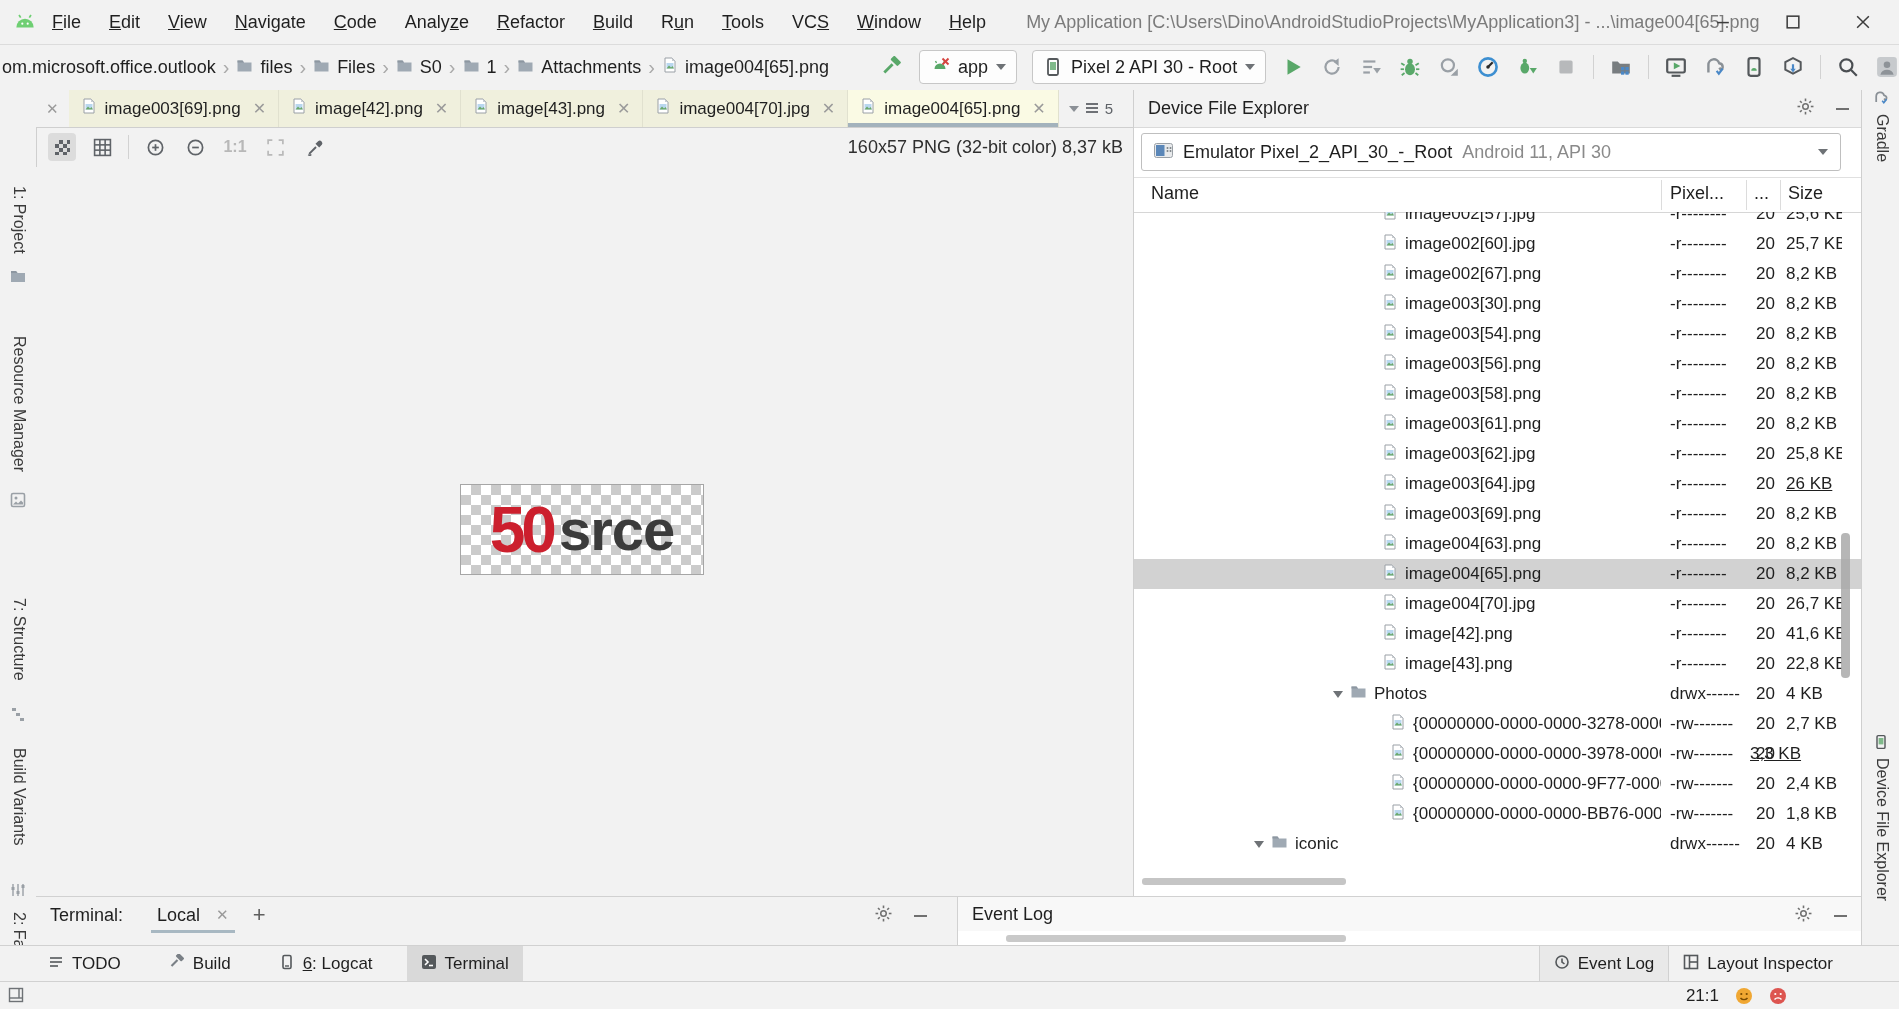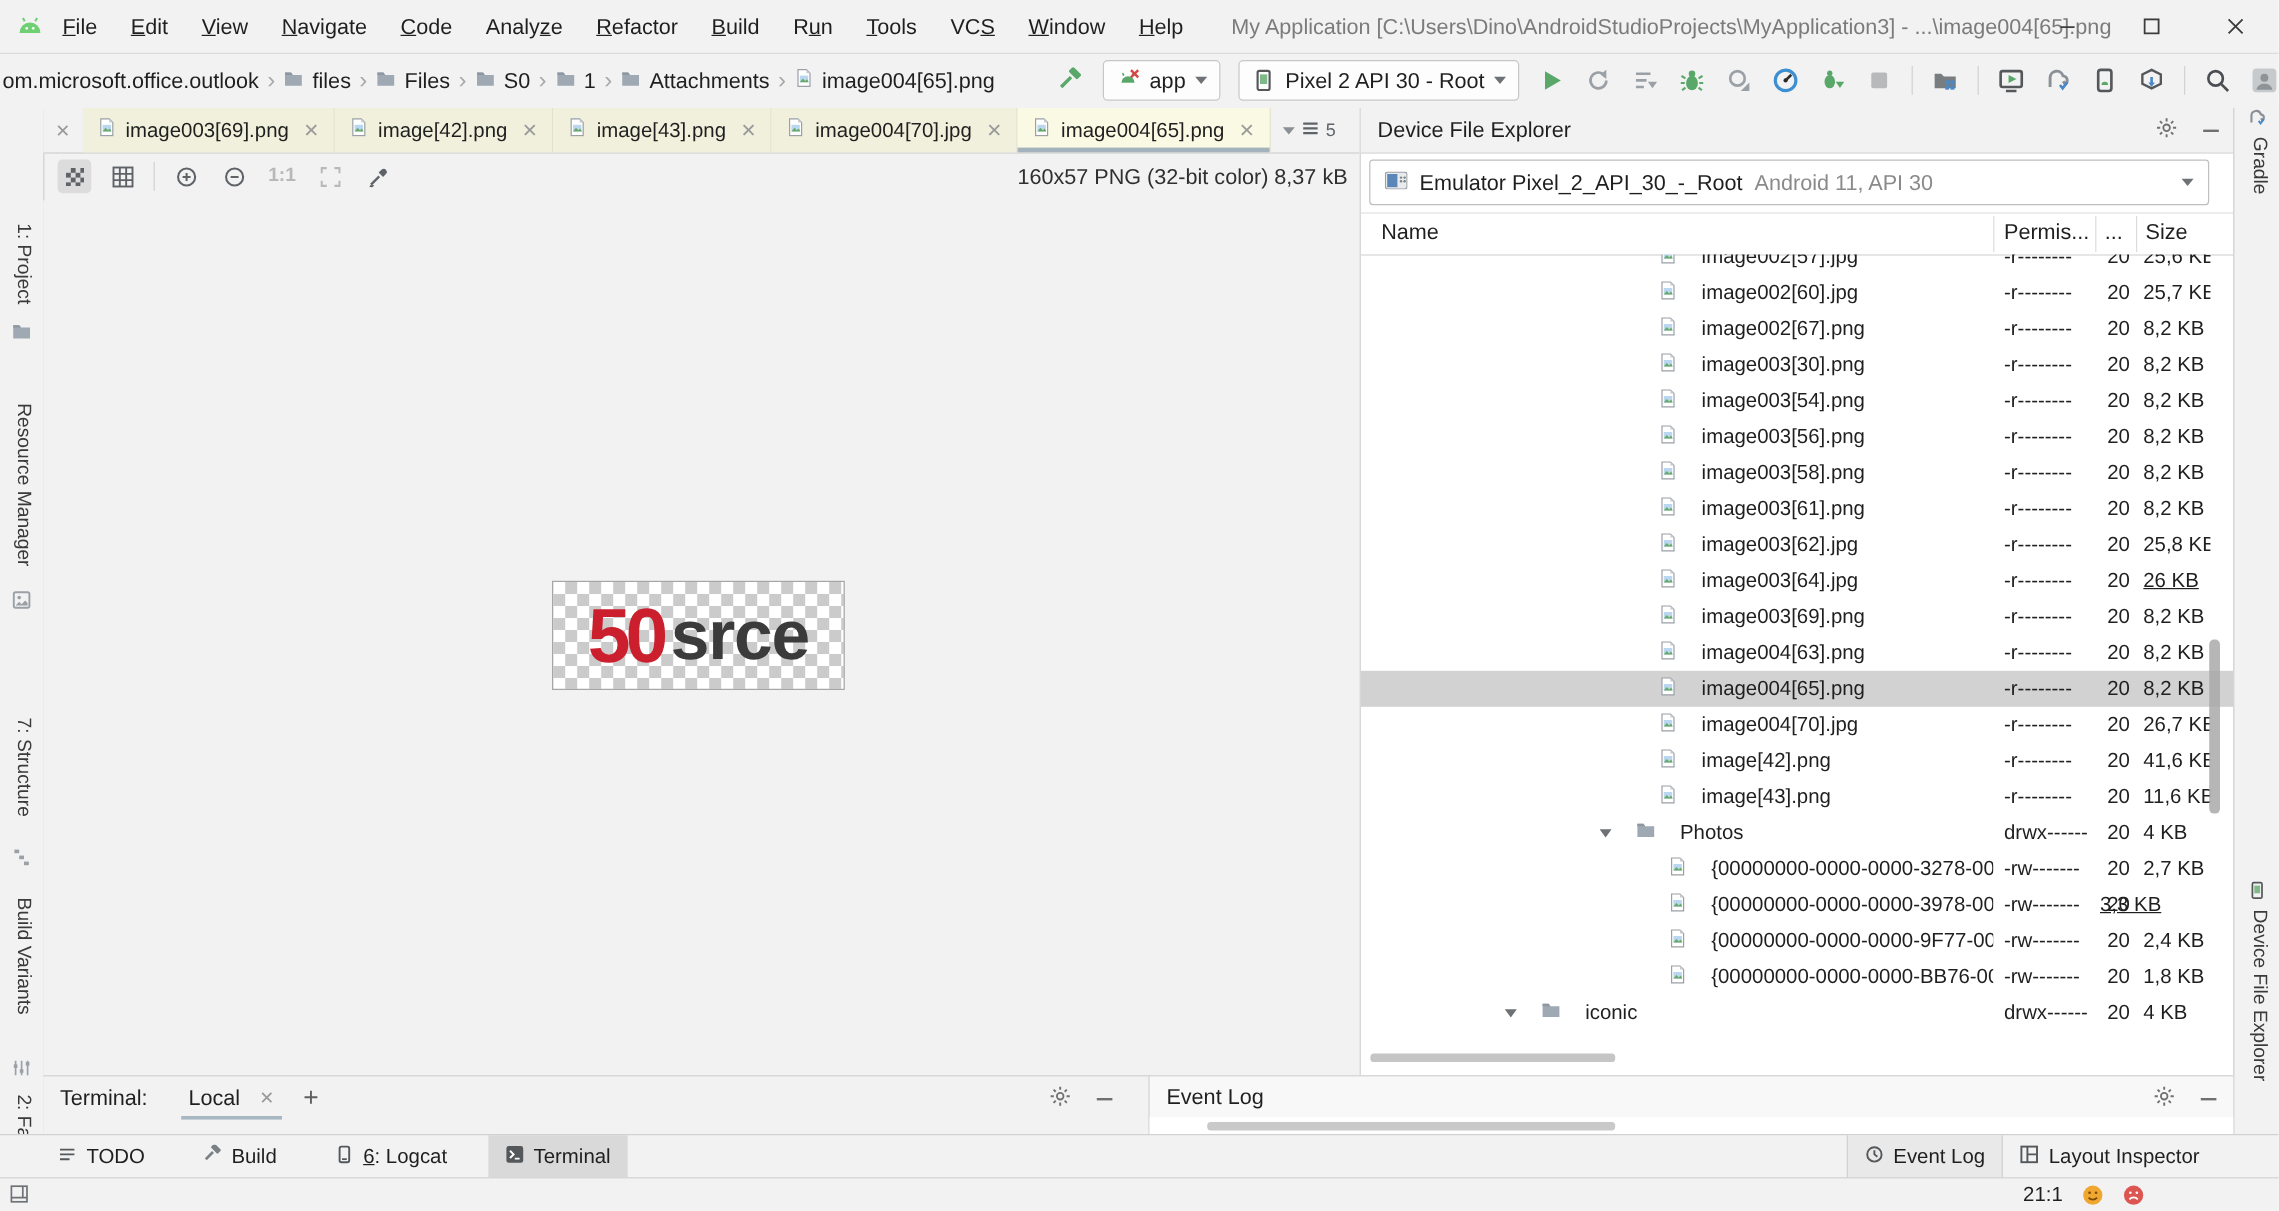--- a/index.html
+++ b/index.html
@@ -53,21 +53,21 @@
   .panel-icons{position:absolute;right:12px;top:0;height:37px;display:flex;align-items:center;gap:22px}
   .minus-icon{width:13px;height:2px;background:#707070;display:inline-block}
   .dfe-combo{position:absolute;left:7px;top:43px;width:700px;height:38px;border:1px solid #bfbfbf;border-radius:3px;background:#fff;
              display:flex;align-items:center;gap:10px;padding:0 12px;box-sizing:border-box;font-size:18px;white-space:nowrap}
   .dev-details{color:#8a8a8a}
   .dfe-cols{position:absolute;left:0;top:87px;width:100%;height:34px;border-top:1px solid #e0e0e0;border-bottom:1px solid #d6d6d6;font-size:18px}
   .colsep{position:absolute;top:2px;bottom:2px;width:1px;background:#dcdcdc}
   .dfe-list{position:absolute;left:0;top:122px;width:100%;height:670px;overflow:hidden}
   .dfe-row{position:relative;height:30px;font-size:17px}
   .dfe-row.selected{background:#d2d2d2}
-  .cell-name{position:absolute;top:0;height:30px;display:flex;align-items:center;gap:20px;overflow:hidden;white-space:nowrap}
+  .cell-name{position:absolute;top:0;height:30px;display:flex;align-items:center;gap:7px;overflow:hidden;white-space:nowrap}
   .cell{position:absolute;top:0;height:30px;display:flex;align-items:center;overflow:hidden;white-space:nowrap}
   .chev{width:0;height:0;border-left:5px solid transparent;border-right:5px solid transparent;border-top:7px solid #6e7276}
   .vscroll{position:absolute;left:707px;top:443px;width:9px;height:145px;background:#a9a9a9;border-radius:4px;opacity:.85}
   .hscroll{position:absolute;left:8px;top:788px;width:204px;height:7px;background:#c5c5c5;border-radius:3px}
   
   .leftbar{left:0;top:90px;width:36px;height:855px;border-right:1px solid #cfcfcf;background:#f2f2f2}
   .rightbar{left:1861px;top:90px;width:38px;height:855px;border-left:1px solid #cfcfcf;background:#f2f2f2}
   .vlabel{position:absolute;transform:rotate(90deg);transform-origin:left top;white-space:nowrap;font-size:16px;color:#3a3a3a}
   .side-icon{position:absolute;width:16px;height:16px}
   .side-icon svg{width:16px;height:16px}
@@ -539,21 +539,21 @@
             <circle cx="13.5" cy="8" r="1" fill="#7a8086"></circle>
             <circle cx="16.5" cy="8" r="1" fill="#7a8086"></circle>
           </svg></span>
       <span>Emulator Pixel_2_API_30_-_Root</span>
       <span class="dev-details">Android 11, API 30</span>
       <span class="caret" style="margin-left:auto"></span>
     </div>
     <div class="dfe-cols">
       <span class="cell" style="left:17px">Name</span>
       <span class="colsep" style="left:527px"></span>
-      <span class="cell" style="left:536px">Permis...</span>
+      <span class="cell" style="left:536px">Pixel...</span>
       <span class="colsep" style="left:612px"></span>
       <span class="cell" style="left:620px">...</span>
       <span class="colsep" style="left:646px"></span>
       <span class="cell" style="left:654px">Size</span>
     </div>
     <div class="dfe-list">
         <div id="dfe-rows" style="margin-top:-13px">
           <div class="dfe-row">
             <span class="cell-name" style="left: 248px; width: 279px;">
               <span><svg width="16" height="16" viewBox="0 0 16 16">
@@ -769,21 +769,21 @@
               <span><svg width="16" height="16" viewBox="0 0 16 16">
                   <path d="M3 1h7l3 3v11H3z" fill="#fff" stroke="#9aa0a6"></path>
                   <path d="M10 1l3 3h-3z" fill="#c9cdd2"></path>
                   <rect x="4.5" y="6" width="7" height="5.5" fill="#b9d7ef"></rect>
                   <path d="M4.5 11.5l2.5-3 2 2 1.5-1.5 1.5 2.5z" fill="#6aa86a"></path>
                 </svg></span>
               <span>image[43].png</span>
             </span>
             <span class="cell" style="left: 536px; width: 80px;">-r--------</span>
             <span class="cell" style="left: 622px; width: 26px;">20</span>
-            <span class="cell" style="left: 652px; width: 56px;">11,6 KB</span>
+            <span class="cell" style="left: 652px; width: 56px;">22,8 KB</span>
           </div>
           <div class="dfe-row">
             <span class="cell-name" style="left: 199px; width: 328px;">
               <span class="chev"></span>
               <span><svg width="17" height="15" viewBox="0 0 16 15">
                   <path d="M1 2.5h5l1.5 2H15v9H1z" fill="#9fa9b3"></path>
                   <path d="M1 2.5h5l1.5 2H1z" fill="#8d97a1"></path>
                 </svg></span>
               <span>Photos</span>
             </span>

